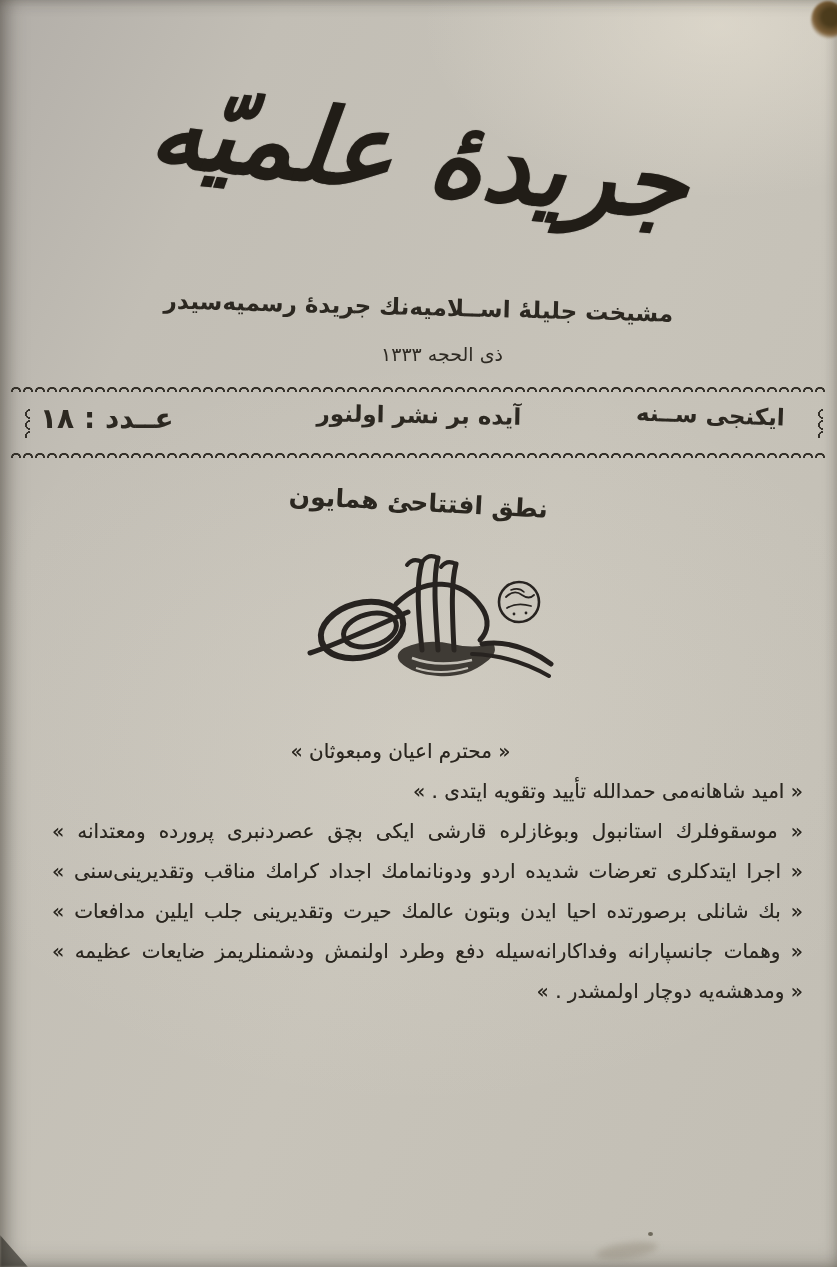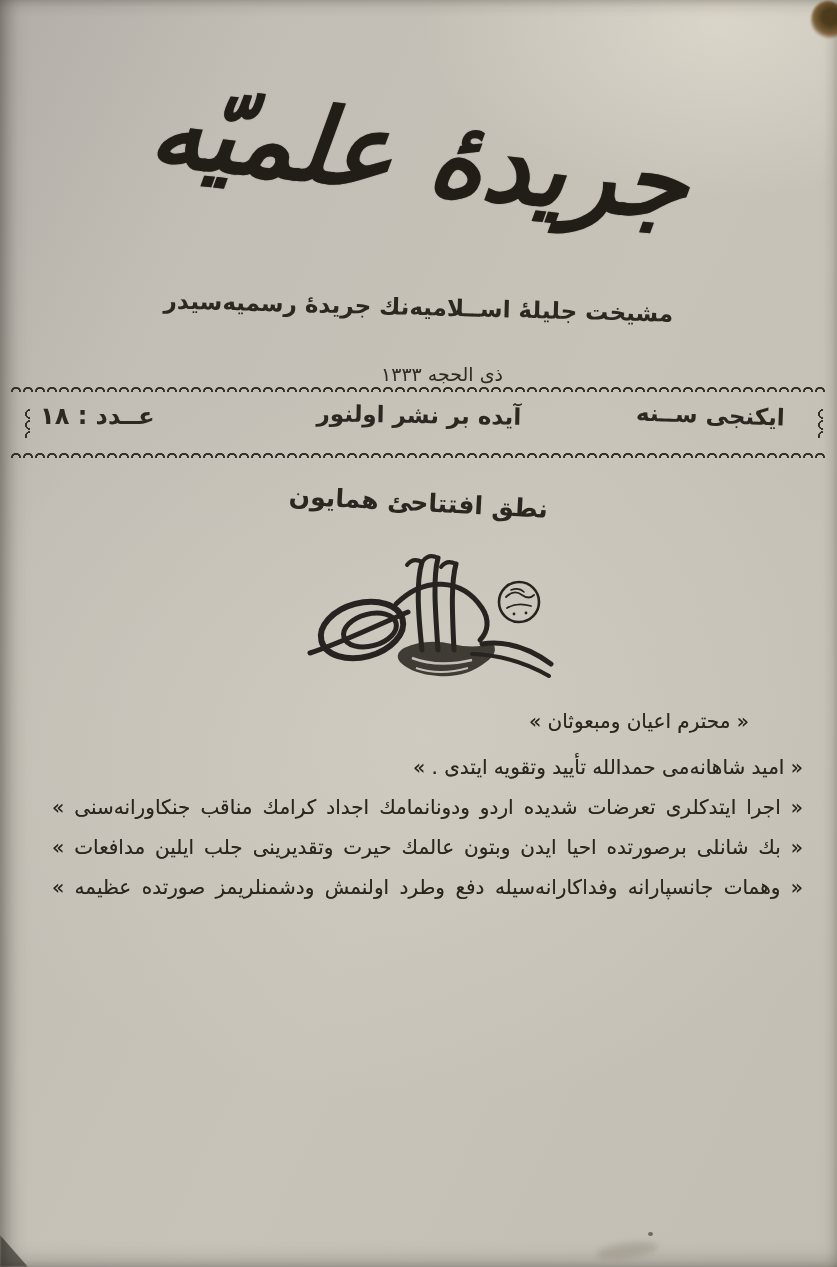--- a/index.html
+++ b/index.html
@@ -27,56 +27,56 @@
     color:#211d17;
     transform:rotate(6deg);
     text-shadow:0 0 1px rgba(33,29,23,.55);
     line-height:220px;
   }
   .masthead-subtitle{
     top:294px;font-size:23px;font-weight:bold;
     transform:rotate(1.5deg);
     color:#2c2821;
   }
-  .masthead-date{top:363px;font-size:19px;color:#2e2a23;margin-left:47px;}
+  .masthead-date{top:343px;font-size:19px;color:#2e2a23;margin-left:47px;}
   
   .band{position:absolute;top:384px;left:0;right:0;height:74px;}
   .wavy{
     position:absolute;left:10px;right:10px;height:8px;
     background:radial-gradient(circle at 6px 8px, rgba(0,0,0,0) 3.4px, #35312a 3.4px, #35312a 5px, rgba(0,0,0,0) 5.3px);
     background-size:12px 8px;background-repeat:repeat-x;
   }
   .wavy.top{top:0;}
   .wavy.bottom{bottom:0;}
   .band-end{
     position:absolute;top:24px;width:8px;height:30px;
     background:radial-gradient(circle at 8px 6px, rgba(0,0,0,0) 3.2px, #35312a 3.2px, #35312a 4.8px, rgba(0,0,0,0) 5px);
     background-size:8px 11px;background-repeat:repeat-y;
   }
   .band-end.left{left:22px;}
   .band-end.right{right:14px;}
   .band-item{position:absolute;top:18px;font-size:23px;font-weight:bold;color:#2c2821;}
   .band-year{right:52px;transform:rotate(2deg);}
   .band-freq{left:50%;transform:translateX(-50%) rotate(1deg);}
-  .band-issue{left:40px;font-size:24px;}
+  .band-issue{left:40px;font-size:28px;}
   
   .article-heading{
     top:488px;font-size:25px;font-weight:bold;
     transform:rotate(3deg);color:#2b2720;
   }
   .tughra-wrap{position:absolute;top:552px;left:50%;transform:translateX(-46%);width:250px;height:142px;}
   .body-text{
     position:absolute;top:701px;left:52px;right:34px;
     direction:rtl;font-size:20px;line-height:40px;color:#2a261f;
     text-shadow:0 0 .5px rgba(42,38,31,.5);
   }
   .bline{height:40px;overflow:hidden;}
   .bline.full{text-align:justify;text-align-last:justify;}
-  .bline.short{text-align:start;margin-top:6px;}
-  .bline.salutation{text-align:right;padding-right:54px;}
+  .bline.short{text-align:start;}
+  .bline.salutation{text-align:center;padding-right:54px;margin-top:30px;}
   
   .stain-tr{
     position:absolute;top:1px;right:-8px;width:34px;height:38px;border-radius:50%;
     background:radial-gradient(circle at 58% 42%, #41300f 28%, #76572e 58%, rgba(118,87,46,0) 76%);
     filter:blur(1.2px);opacity:.92;
   }
   .speck-1{position:absolute;top:1232px;left:648px;width:5px;height:4px;border-radius:50%;background:#514c3d;opacity:.75;}
   .smudge-b{
     position:absolute;top:1243px;left:596px;width:62px;height:15px;border-radius:50%;
     background:rgba(118,108,88,.28);filter:blur(3px);transform:rotate(-8deg);
@@ -143,23 +143,25 @@
         <path class="ink" d="M207 38 q8 -3 13 2" stroke-width="1.5"></path>
         <circle cx="210" cy="62" r="1.4" fill="#272320"></circle>
         <circle cx="222" cy="61" r="1.4" fill="#272320"></circle>
       </g>
     </svg>
   </div>
 
   <div class="body-text">
     <div class="bline salutation">« محترم اعيان ومبعوثان »</div>
     <div class="bline short">« اميد شاهانه‌مى حمدالله تأييد وتقويه ايتدى . »</div>
-    <div class="bline full">« اجرا ايتدكلرى تعرضات شديده اردو ودونانمامك اجداد كرامك مناقب جنكاورانه‌سنى »</div>
+    <div class="bline full">« موسقوفلرك استانبول وبوغازلره قارشى ايكى بچق عصردنبرى پرورده ومعتدانه »</div>
+    <div class="bline full">« اجرا ايتدكلرى تعرضات شديده اردو ودونانمامك اجداد كرامك مناقب وتقديرينى‌سنى »</div>
     <div class="bline full">« بك شانلى برصورتده احيا ايدن وبتون عالمك حيرت وتقديرينى جلب ايلين مدافعات »</div>
-    <div class="bline full">« وهمات جانسپارانه وفداكارانه‌سيله دفع وطرد اولنمش ودشمنلريمز صورتده عظيمه »</div>
+    <div class="bline full">« وهمات جانسپارانه وفداكارانه‌سيله دفع وطرد اولنمش ودشمنلريمز ضايعات عظيمه »</div>
+    <div class="bline short">« ومدهشه‌يه دوچار اولمشدر . »</div>
   </div>
 
   <div class="stain-tr"></div>
   <div class="speck-1"></div>
   <div class="smudge-b"></div>
   <div class="corner-bl"></div>
 
 </div>
 
 </body></html>

